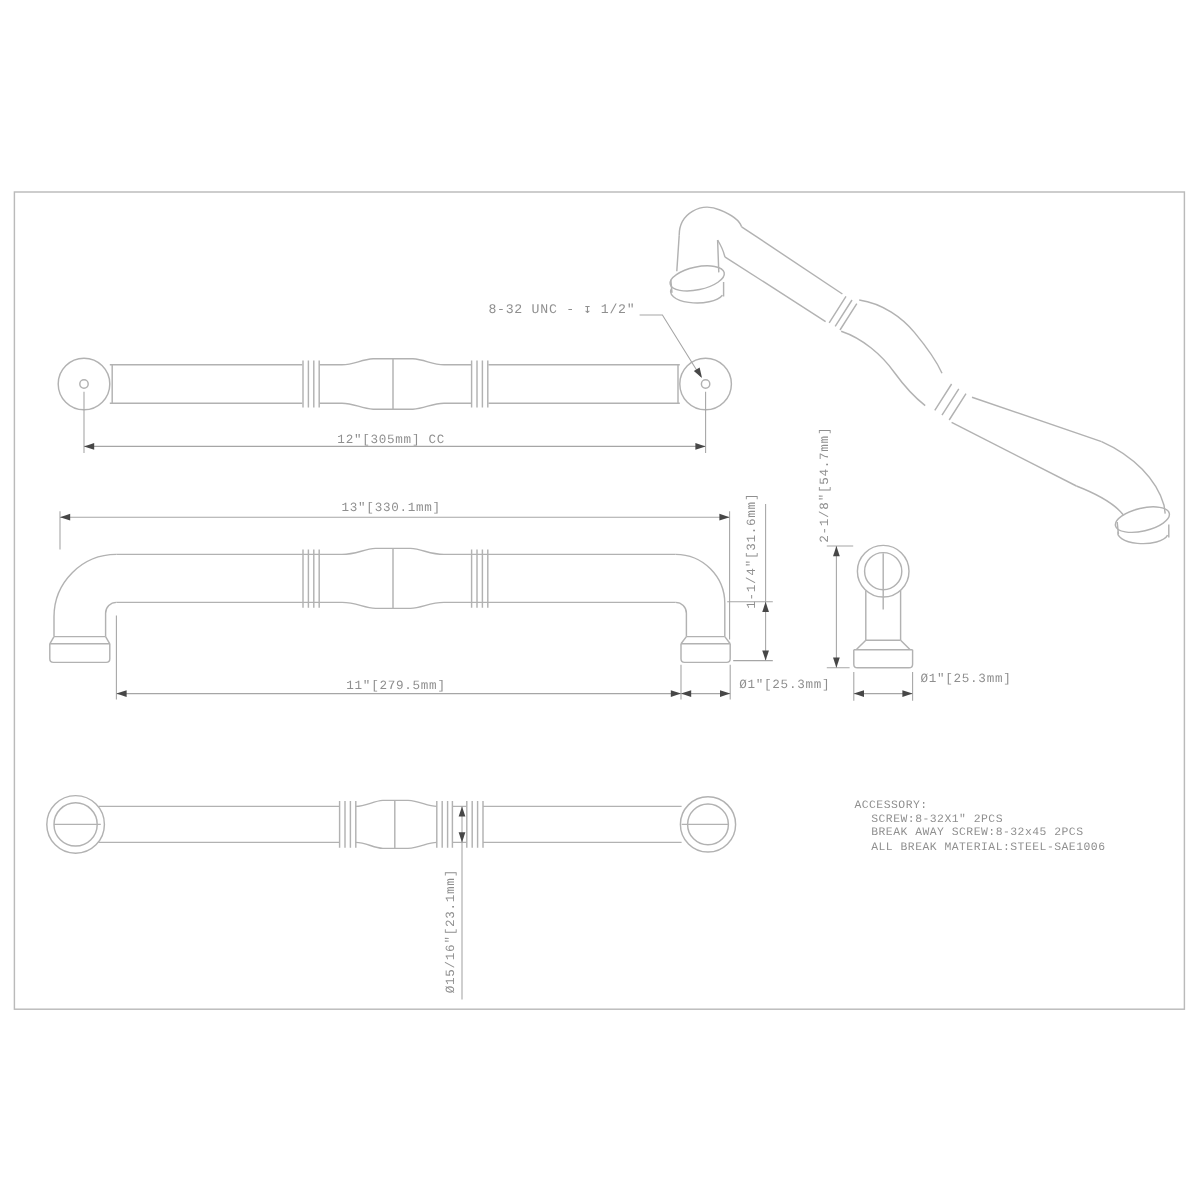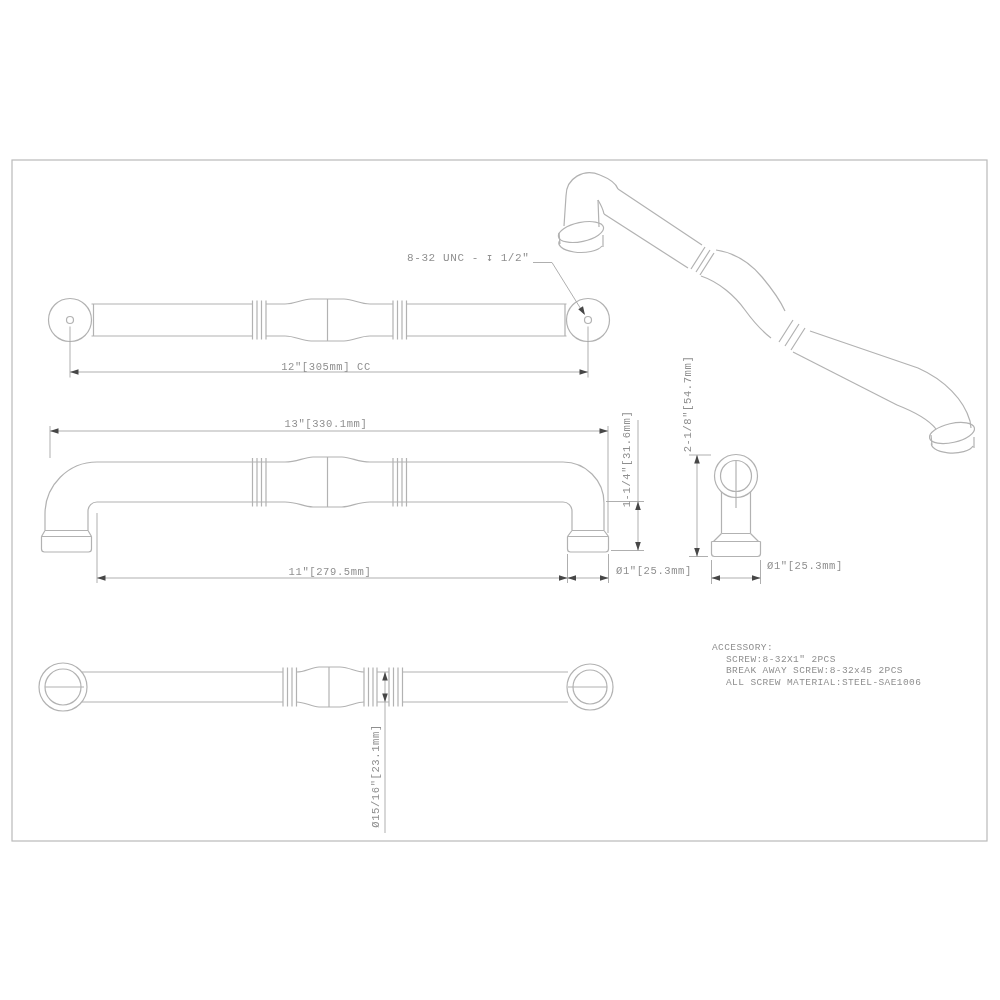--- a/index.html
+++ b/index.html
@@ -4,21 +4,21 @@
 <style>
   html,body{margin:0;padding:0;background:#ffffff;}
   .page{position:relative;width:1000px;height:1000px;background:#ffffff;overflow:hidden;
         font-family:"Liberation Mono","DejaVu Sans Mono",monospace;}
   svg{position:absolute;left:0;top:0;}
   .lbl{position:absolute;color:#8f8f8f;font-size:10.5px;letter-spacing:0.6px;white-space:nowrap;}
   .c{transform:translate(-50%,-50%);}
   .l{transform:translateY(-50%);}
   .rot{transform:translate(-50%,-50%) rotate(-90deg);}
   .note{font-size:11px;}
-  .acc{position:absolute;left:712px;top:642px;color:#8f8f8f;font-size:9.5px;
+  .acc{position:absolute;left:712px;top:665px;color:#8f8f8f;font-size:9.5px;
        letter-spacing:0.4px;line-height:11.5px;white-space:nowrap;}
   .acc .ind{padding-left:14px;}
 </style>
 </head>
 <body>
 
 <div class="page">
 
 <svg width="1000" height="1000" viewBox="0 0 1000 1000">
 
@@ -153,16 +153,16 @@
 <div class="lbl l" style="left:616px;top:571px;">Ø1"[25.3mm]</div>
 <div class="lbl rot" style="left:627px;top:459px;">1-1/4"[31.6mm]</div>
 <div class="lbl rot" style="left:688px;top:404px;">2-1/8"[54.7mm]</div>
 <div class="lbl l" style="left:767px;top:566px;">Ø1"[25.3mm]</div>
 <div class="lbl rot" style="left:376px;top:776px;">Ø15/16"[23.1mm]</div>
 
 <div class="acc">
   <div>ACCESSORY:</div>
   <div class="ind">SCREW:8-32X1" 2PCS</div>
   <div class="ind">BREAK AWAY SCREW:8-32x45 2PCS</div>
-  <div class="ind">ALL SCREW MATERIAL:STEEL-SAE1006</div>
+  <div class="ind">ALL BREAK MATERIAL:STEEL-SAE1006</div>
 </div>
 
 </div>
 
 </body></html>

